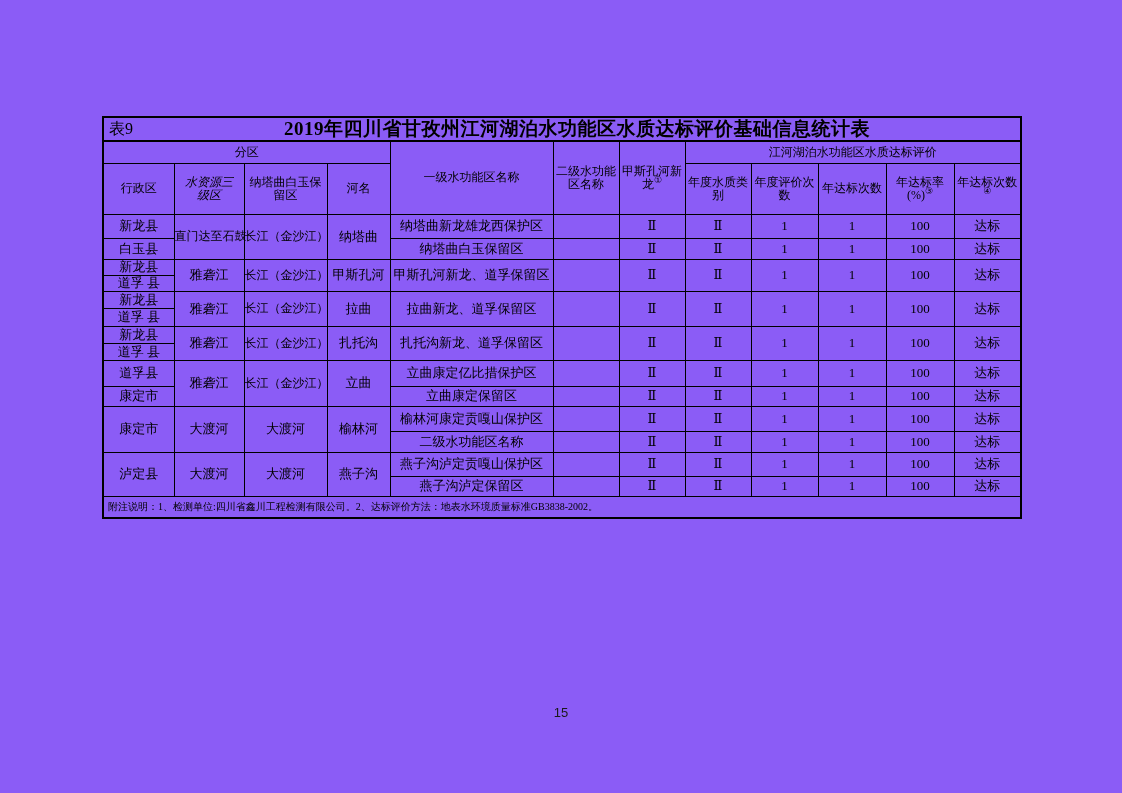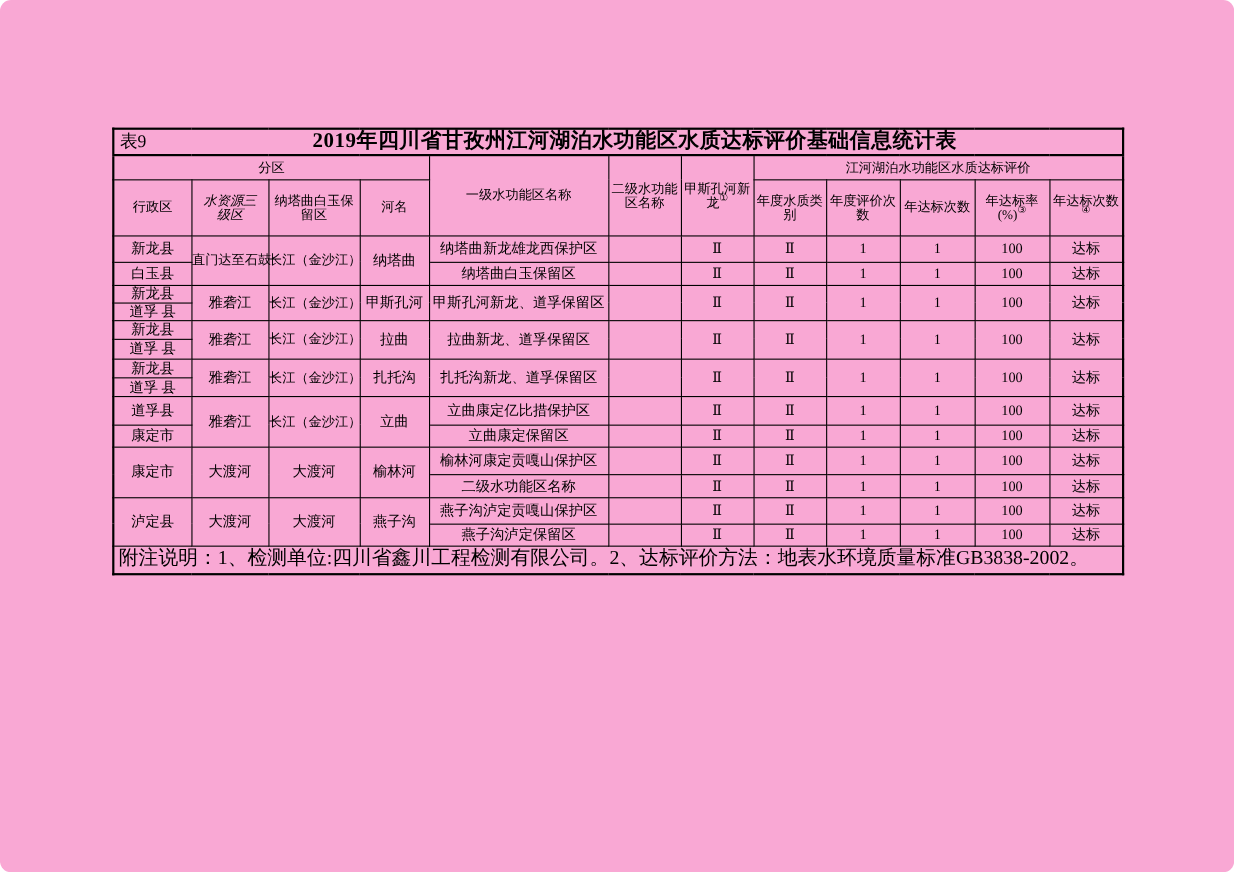--- a/index.html
+++ b/index.html
@@ -1,25 +1,24 @@
 <!DOCTYPE html>
 <html><head>
 <meta charset="utf-8">
 <style>
   * { margin:0; padding:0; box-sizing:border-box; }
   html,body { background:#ffffff; }
   .page {
     position:relative;
     width:1122px;
     height:793px;
-    background:#f9a8d4;
+    background:#8b5cf6;
     font-family:"Liberation Serif","DejaVu Serif",serif;
     color:#000;
     overflow:hidden;
-    border-radius:10px;
   }
   table.main {
     position:absolute;
     left:102px;
     top:116px;
     width:918px;
     border-collapse:collapse;
     table-layout:fixed;
     border:2px solid #000;
   }
@@ -51,21 +50,21 @@
     letter-spacing:0.5px;
     white-space:nowrap;
     margin-left:30px;
   }
   td.hd { font-size:12px; padding:0 2px;margin-left:44px; }
   td.hd6 { padding:12px 7px;font-style:italic; }
   td.nowrap { white-space:nowrap; font-size:12px; padding:0; }
   sup { font-size:9px; line-height:0; vertical-align:super; }
   tr.note-row td {
     text-align:left;
-    font-size:18px;
+    font-size:10px;
     padding:1px 4px 3px 4px;
     height:22px;
     white-space:nowrap;
   }
   .pagenum {
     position:absolute;
     top:705px;
     left:0;
     width:100%;
     text-align:center;
@@ -278,14 +277,15 @@
     <td>100</td>
     <td>达标</td>
   </tr>
 
   <tr class="note-row">
     <td colspan="12">附注说明：1、检测单位:四川省鑫川工程检测有限公司。2、达标评价方法：地表水环境质量标准GB3838-2002。</td>
   </tr>
 </tbody>
     </table>
 
+<div class="pagenum">15</div>
 
 </div>
 
 </body></html>

